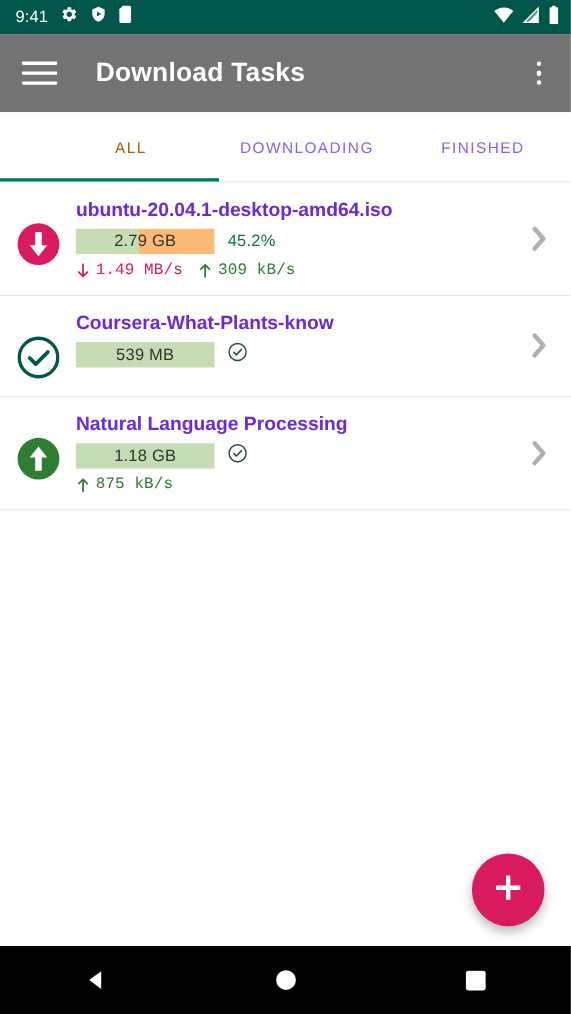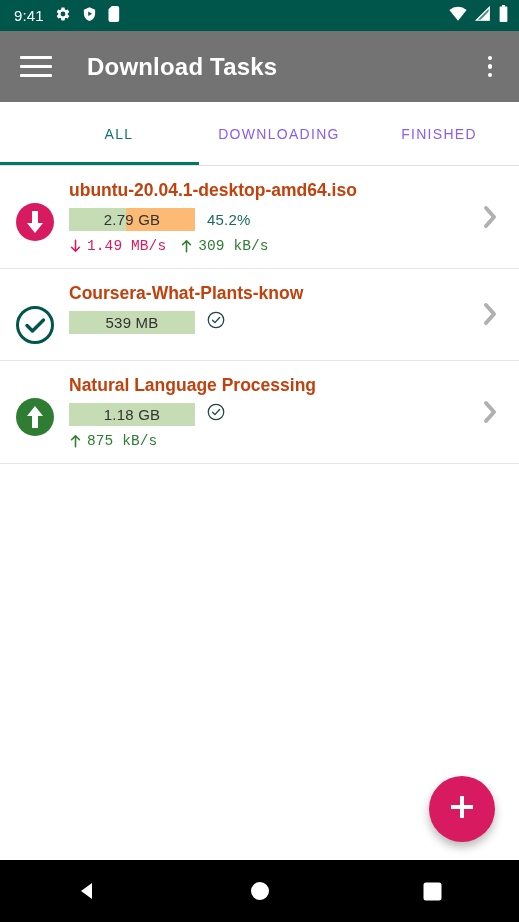--- a/index.html
+++ b/index.html
@@ -119,21 +119,21 @@
     display: flex;
     align-items: center;
     justify-content: center;
     position: relative;
     cursor: pointer;
     font-size: 14px;
     letter-spacing: 1.3px;
     color: #8b5cf6;
     font-weight: normal;
   }
-  .tab.active { color: #0f766e; padding-left: 39px; }
+  .tab.active { color: #a16207; padding-left: 39px; }
   .tab.active::after {
     content: "";
     position: absolute;
     left: 0; right: 0; bottom: 0;
     height: 3px;
     background: #00796b;
   }
 
   
   .list {
@@ -163,21 +163,21 @@
   .task-body {
     flex: 1 1 auto;
     min-width: 0;
     margin-left: 13px;
     display: flex;
     flex-direction: column;
   }
   .task-name {
     font-size: 17.5px;
     font-weight: bold;
-    color: #c2410c;
+    color: #6d28d9;
     line-height: 1.25;
     white-space: nowrap;
     overflow: hidden;
     text-overflow: ellipsis;
     margin-bottom: 6px;
   }
   .meta-row {
     display: flex;
     align-items: center;
     gap: 12px;

